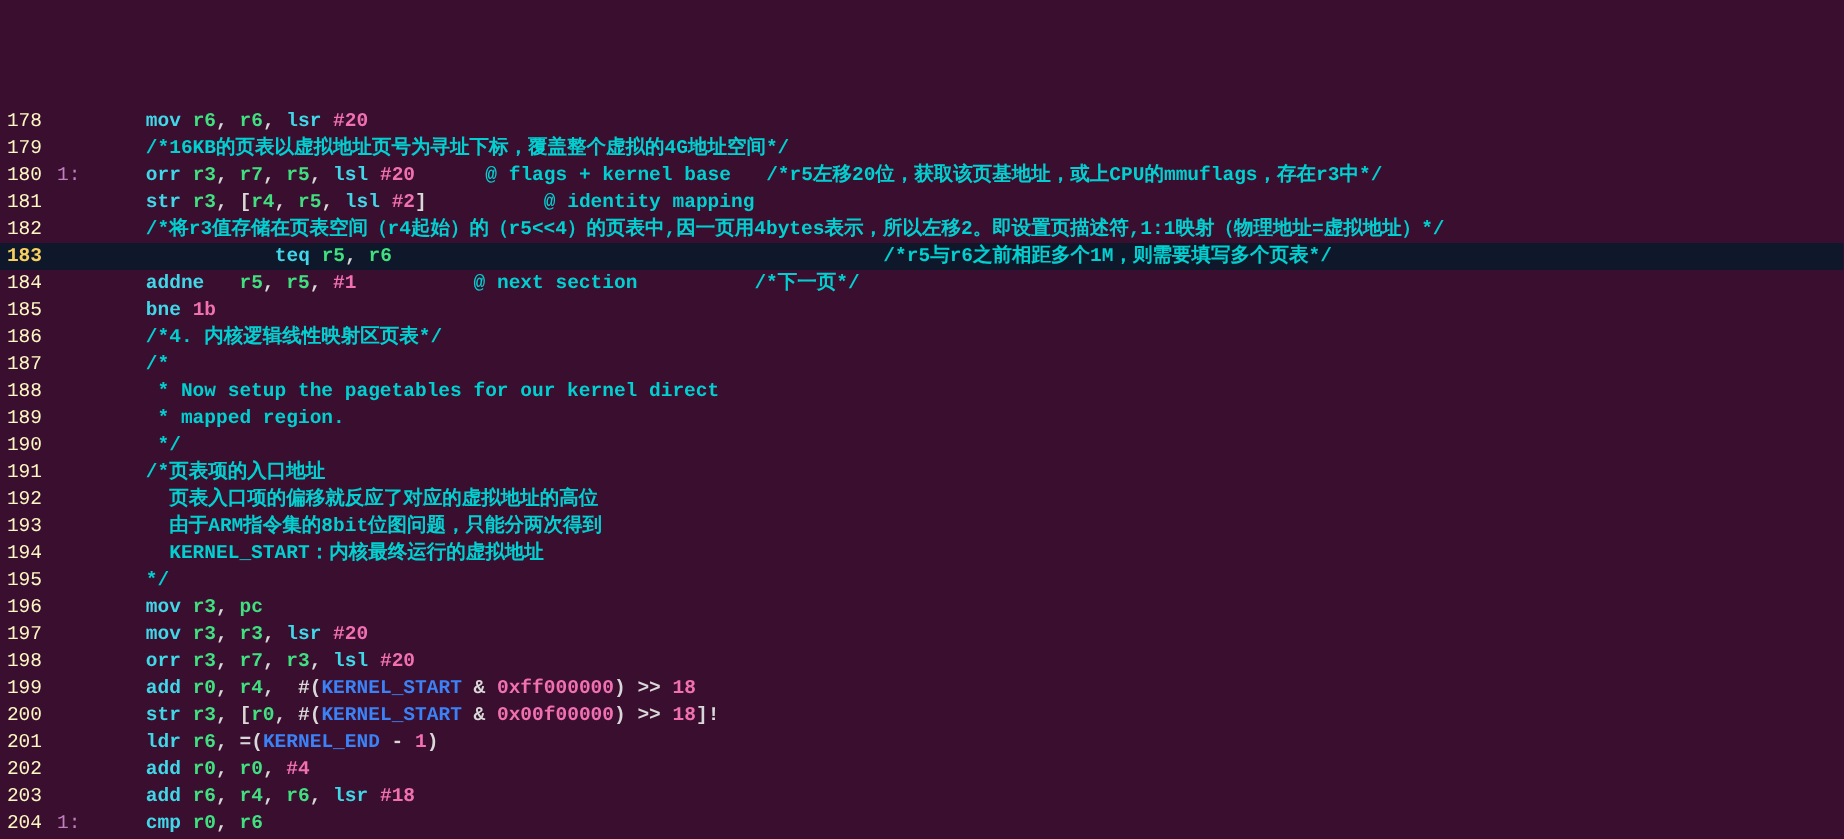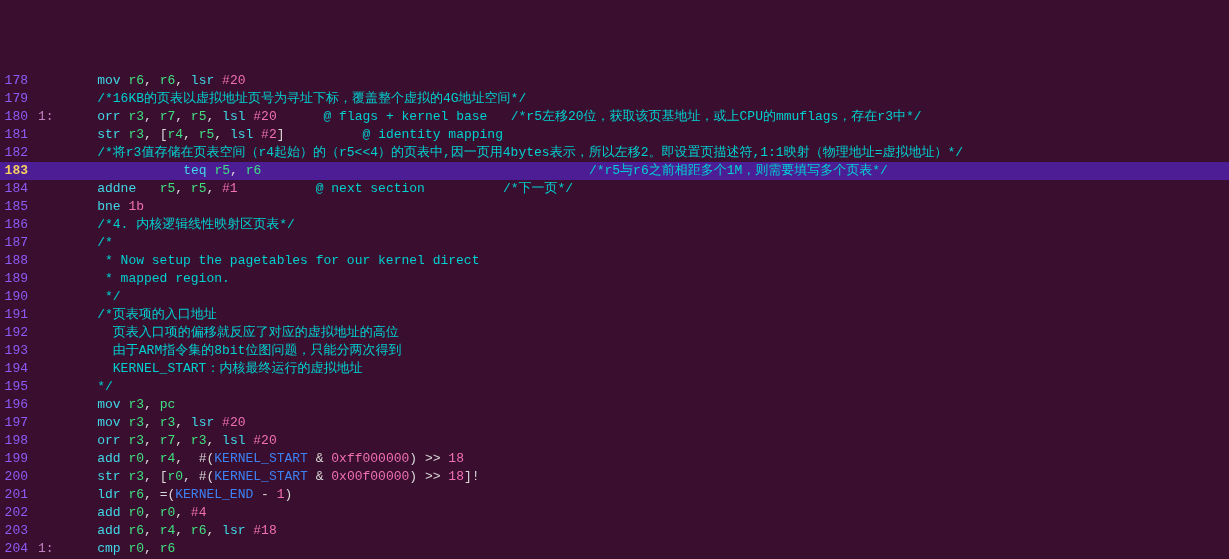--- a/index.html
+++ b/index.html
@@ -8,32 +8,32 @@
     font-family: 'Consolas', 'Monaco', 'Courier New', monospace;
     font-size: 13px;
     line-height: 18px;
     color: #d8d8d8;
     white-space: pre;
     overflow-x: auto;
     width: 1229px;
   }
   .editor { padding: 0; }
   .line { display: flex; height: 18px; }
-  .line.hl { background: #4c1d95; gap: 43px; }
+  .line.hl { background: #0f172a; gap: 43px; }
   .gutter {
     width: 38px;
     text-align: right;
     padding-right: 10px;
-    color: #8b5cf6;
+    color: #fef9c3;
     user-select: none;
     flex-shrink: 0;
   }
   .gutter.cur { color: #f8d060; font-weight: bold; }
   .label-col { width: 28px; color: #c080c0; text-align: left; flex-shrink: 0; }
-  .content { flex: 1; }
+  .content { flex: 1; font-weight: bold; }
   .inst { color: #40d8e8; }
   .reg  { color: #40e080; }
   .num  { color: #f070b0; }
   .com  { color: #00d0d0; }
   .at   { color: #00d0d0; }
   .punc { color: #d8d8d8; }
   .id   { color: #3b82f6; }
   .op   { color: #d8d8d8; }
 </style>
 </head>

